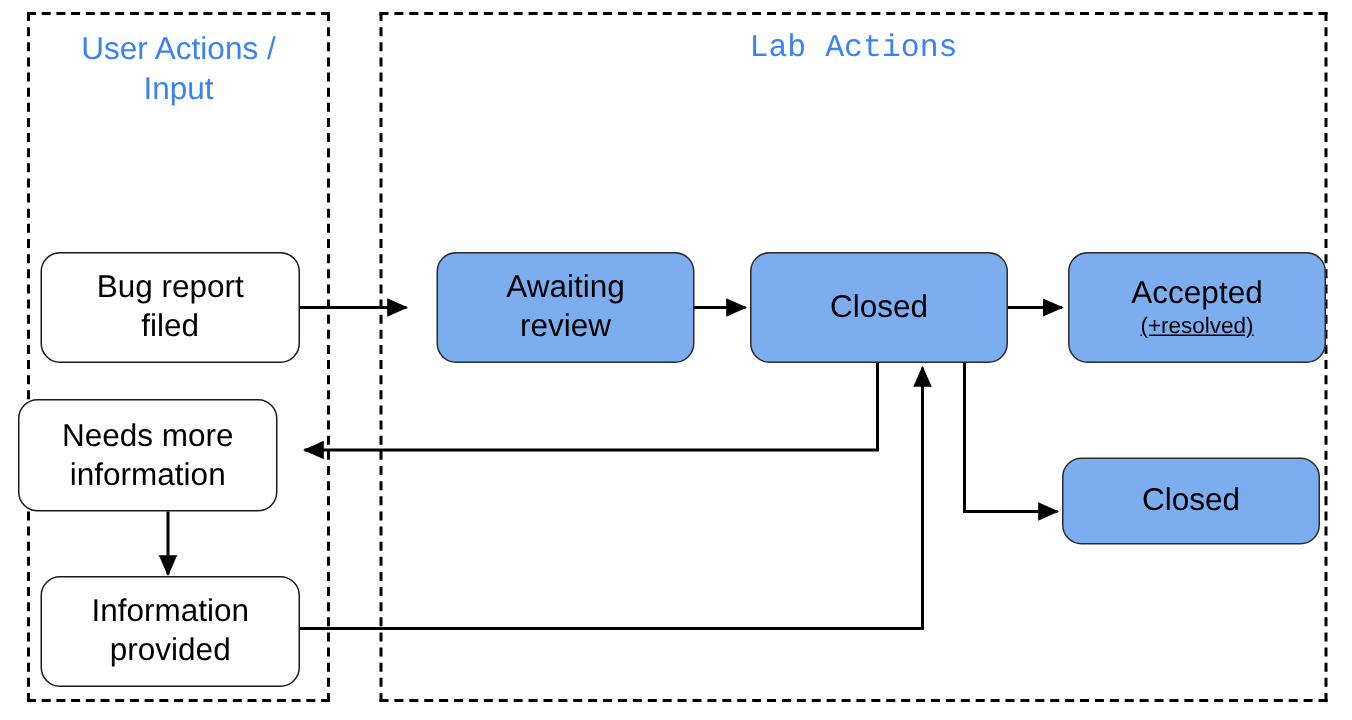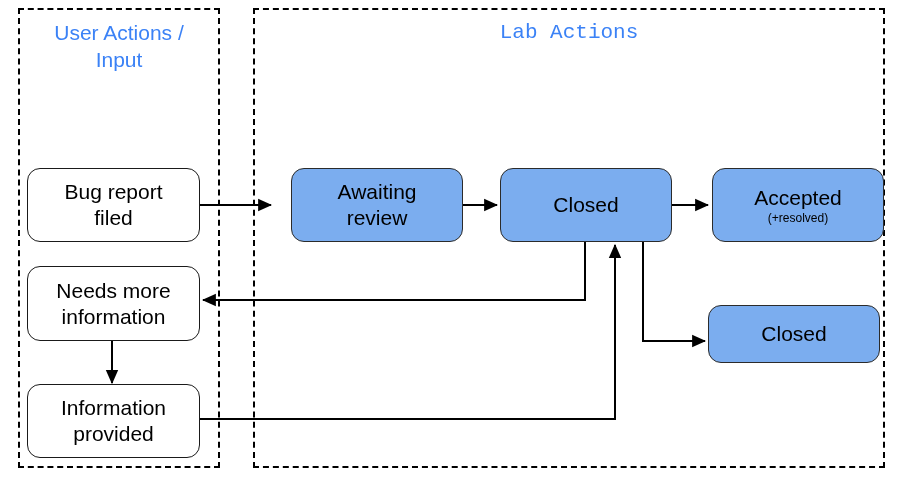--- a/index.html
+++ b/index.html
@@ -55,23 +55,24 @@
   }
   .node.user {
     background: #ffffff;
     border-color: #1a1a1a;
   }
   .node.lab {
     background: #7badef;
     border-color: #2b2b2b;
   }
   .node .sub {
-    font-size: 12px;
+    font-size: 15px;
     line-height: 1.1;
     margin-top: 1px;
+    text-decoration: underline;
   }
 
   
   .edges {
     position: absolute;
     left: 0;
     top: 0;
     width: 901px;
     height: 480px;
     pointer-events: none;
@@ -109,21 +110,21 @@
     <path d="M 112 341 L 112 383" fill="none" stroke="#000000" stroke-width="2" marker-end="url(#arrow)"></path>
 
     <path d="M 200 419 L 615 419 L 615 245" fill="none" stroke="#000000" stroke-width="2" marker-end="url(#arrow)"></path>
   </svg>
 
   <div class="node user" style="left:27px; top:168px; width:173px; height:74px;">
     <span>Bug report
 filed</span>
   </div>
 
-  <div class="node user" style="left:27px; top:266px; width:173px; height:75px;">
+  <div class="node user" style="left:12px; top:266px; width:173px; height:75px;">
     <span>Needs more
 information</span>
   </div>
 
   <div class="node user" style="left:27px; top:384px; width:173px; height:74px;">
     <span>Information
 provided</span>
   </div>
 
   <div class="node lab" style="left:275px; top:168px; width:172px; height:74px;margin-left:16px;">

